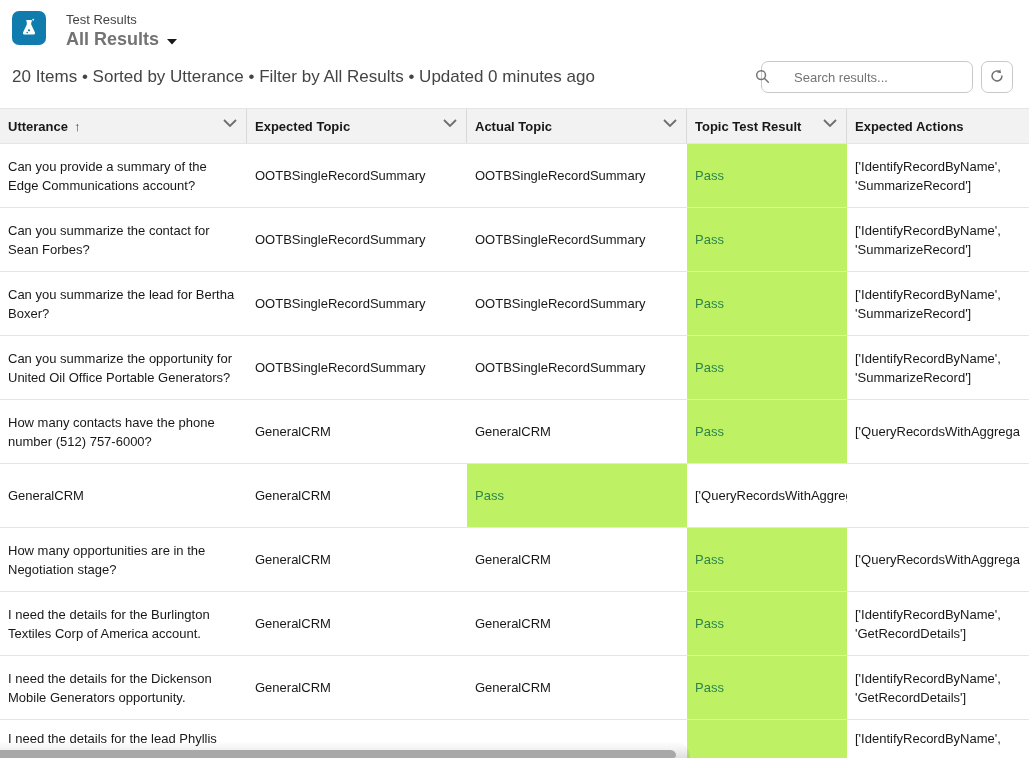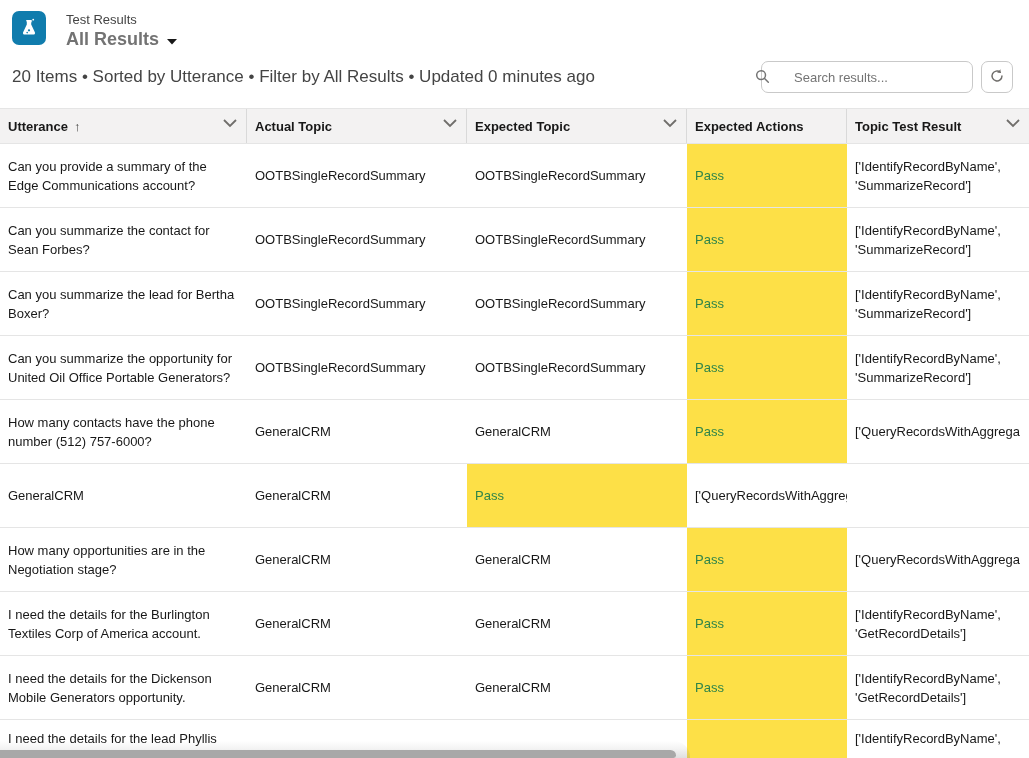--- a/index.html
+++ b/index.html
@@ -49,21 +49,21 @@
   }
   .th:last-child { border-right:none; }
   .sort-arrow { margin-left:6px; font-weight:bold; font-size:13px; color:#3e3e3c; }
   .th-menu { position:absolute; right:9px; top:10px; cursor:pointer; line-height:0; }
 
   .tr { border-bottom:1px solid #e5e5e5; min-height:64px; background:#fff; }
   .td {
     display:flex; align-items:center; padding:8px 12px 8px 8px;
     font-size:13px; line-height:19px; color:#181818; overflow:hidden;
   }
-  .td-result { background:#fde047; color:#2e844a; }
+  .td-result { background:#bef264; color:#2e844a; }
   .tr-clipped { border-bottom:none; }
   .tr-clipped .td { align-items:flex-start; padding-top:9px; }
 
   
   .hscroll-shadow {
     position:absolute; left:0; bottom:0; width:690px; height:17px;
     border-top-right-radius:16px; pointer-events:none;
     background:linear-gradient(to bottom, rgba(140,140,140,0) 0%, rgba(140,140,140,0.10) 45%, rgba(140,140,140,0.28) 100%);
   }
   .hscroll-thumb {
@@ -128,45 +128,45 @@
     <div class="th">
       <span>Utterance</span>
       <span class="sort-arrow">↑</span>
       <span class="th-menu">
         <svg width="14" height="9" viewBox="0 0 14 9">
             <path d="M1 1l6 6 6-6" fill="none" stroke="#706e6b" stroke-width="1.8"></path>
           </svg>
       </span>
     </div>
     <div class="th">
+      <span>Expected Topic</span>
+      <span class="th-menu">
+        <svg width="14" height="9" viewBox="0 0 14 9">
+            <path d="M1 1l6 6 6-6" fill="none" stroke="#706e6b" stroke-width="1.8"></path>
+          </svg>
+      </span>
+    </div>
+    <div class="th">
       <span>Actual Topic</span>
       <span class="th-menu">
         <svg width="14" height="9" viewBox="0 0 14 9">
             <path d="M1 1l6 6 6-6" fill="none" stroke="#706e6b" stroke-width="1.8"></path>
           </svg>
       </span>
     </div>
     <div class="th">
-      <span>Expected Topic</span>
+      <span>Topic Test Result</span>
       <span class="th-menu">
         <svg width="14" height="9" viewBox="0 0 14 9">
             <path d="M1 1l6 6 6-6" fill="none" stroke="#706e6b" stroke-width="1.8"></path>
           </svg>
       </span>
     </div>
     <div class="th">
       <span>Expected Actions</span>
-    </div>
-    <div class="th">
-      <span>Topic Test Result</span>
-      <span class="th-menu">
-        <svg width="14" height="9" viewBox="0 0 14 9">
-            <path d="M1 1l6 6 6-6" fill="none" stroke="#706e6b" stroke-width="1.8"></path>
-          </svg>
-      </span>
     </div>
   </div>
 
   <div class="grid-row tr">
     <div class="td">Can you provide a summary of the Edge Communications account?</div>
     <div class="td">OOTBSingleRecordSummary</div>
     <div class="td">OOTBSingleRecordSummary</div>
     <div class="td td-result">Pass</div>
     <div class="td">['IdentifyRecordByName', 'SummarizeRecord']</div>
   </div>

